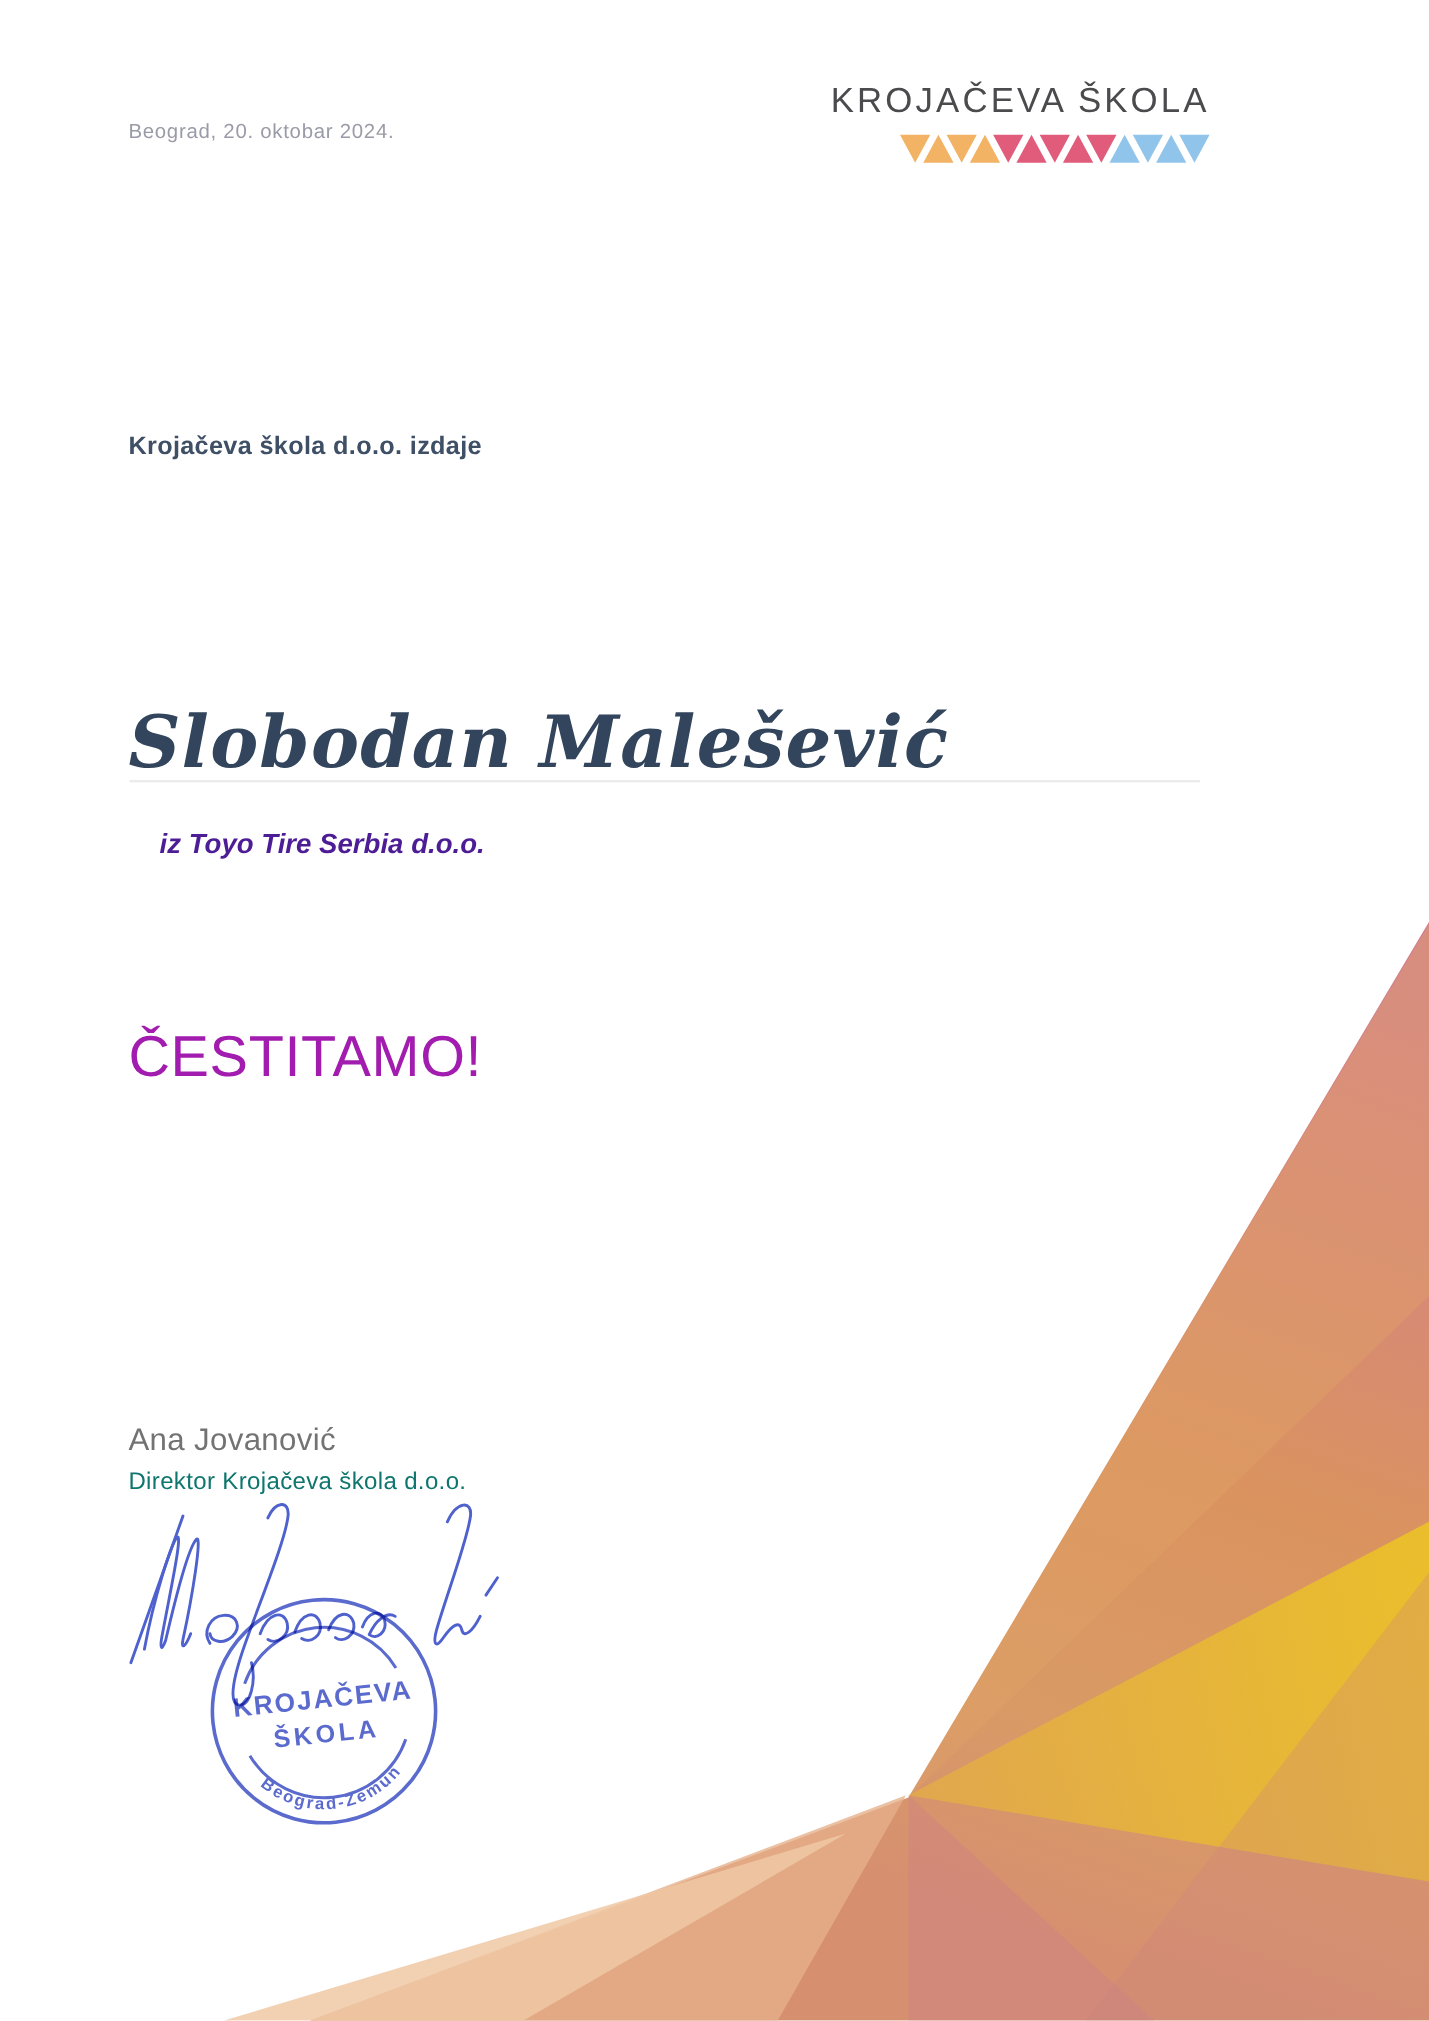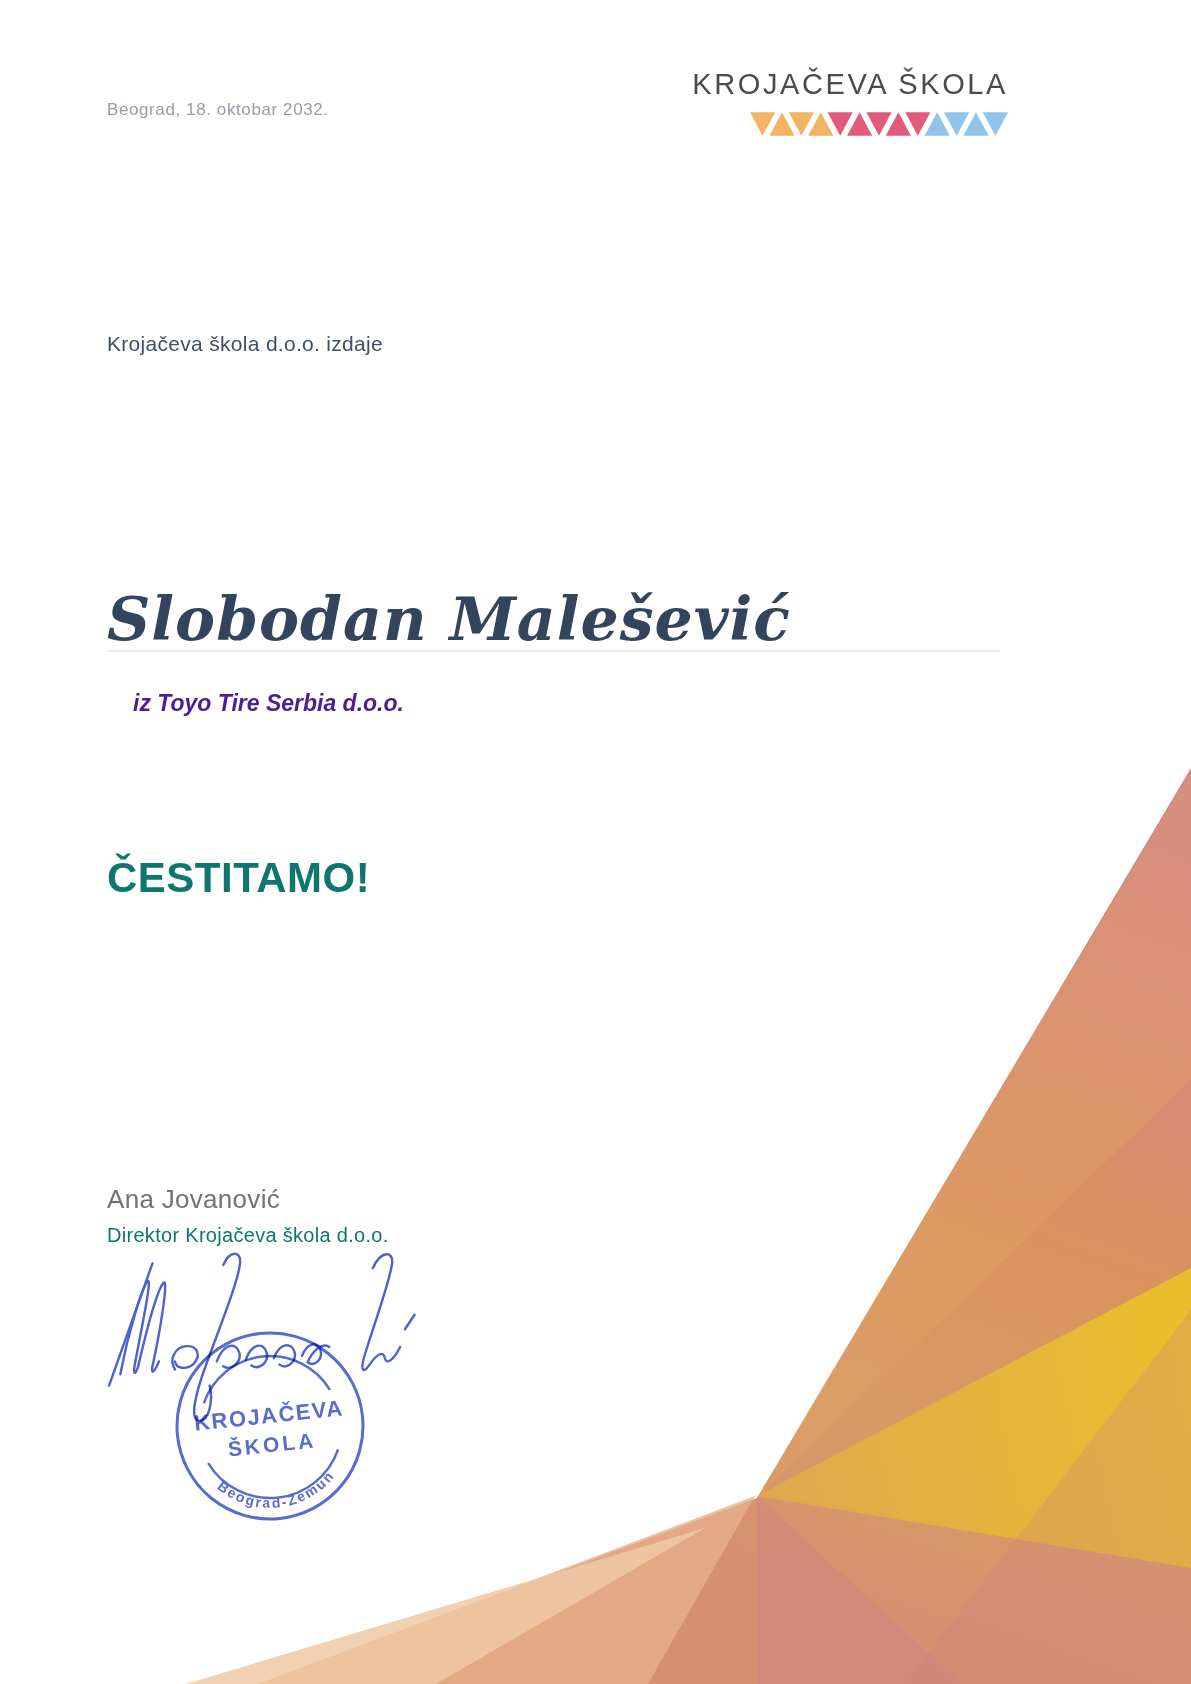--- a/index.html
+++ b/index.html
@@ -22,22 +22,22 @@
   .logo{
     position:absolute;top:68px;right:183px;text-align:center;
   }
   .logo-wordmark{
     font-size:29px;font-weight:400;letter-spacing:2.6px;color:#4B4B4E;
     white-space:nowrap;
   }
   .logo-triangles{display:block;margin:10px 0 0 auto;width:258px;height:26px;}
 
   .issuer-line{
-    position:absolute;left:107px;top:332px;
-    font-size:21px;color:#3E4F66;letter-spacing:.3px;
+    position:absolute;left:107px;top:360px;
+    font-size:21px;color:#3E4F66;letter-spacing:.3px;font-weight:bold;
   }
   .cert-title{
     position:absolute;left:103px;top:366px;
     font-size:82px;font-weight:800;letter-spacing:-2px;color:#2F4257;
     line-height:1.15;
   }
   .recipient-name{
     position:absolute;left:107px;top:566px;
     font-family:"DejaVu Serif", serif;font-style:italic;font-weight:600;
     font-size:60px;color:#32455C;letter-spacing:1px;white-space:nowrap;margin-top:18px;
@@ -45,21 +45,21 @@
   .name-underline{
     position:absolute;left:108px;top:650px;width:892px;height:2px;
     background:#EBEBEB;
   }
   .recipient-company{
     position:absolute;left:107px;top:690px;
     font-size:23px;font-style:italic;font-weight:700;color:#4c1d95;margin-left:26px;
   }
   .congrats-heading{
     position:absolute;left:107px;top:854px;
-    font-size:42px;font-weight:700;color:#0f766e;letter-spacing:.5px;
+    font-size:48px;font-weight:400;color:#a21caf;letter-spacing:.5px;
   }
   .congrats-text{
     position:absolute;left:107px;top:936px;width:920px;
     font-size:26px;line-height:1.52;color:#8F90A0;
   }
   .congrats-text b{color:#76788E;font-weight:700;}
   .signer-name{
     position:absolute;left:107px;top:1184px;
     font-size:26px;font-weight:500;color:#737373;letter-spacing:.3px;
   }
@@ -99,21 +99,21 @@
     <polygon points="1191,770 1191,1080 757,1498" fill="#E2A267" opacity="0.4"></polygon>
     <polygon points="757,1496 1191,1268 1191,1568" fill="url(#gGold)" opacity="0.9"></polygon>
     <polygon points="755,1496 258,1684 648,1684" fill="#E6B08B" opacity="0.78"></polygon>
     <polygon points="705,1528 186,1684 436,1684" fill="#F0C8A4" opacity="0.85"></polygon>
     <polygon points="757,1496 962,1684 757,1684" fill="#C97C8C" opacity="0.32"></polygon>
     <polygon points="1191,1310 1191,1684 905,1684" fill="#CE8280" opacity="0.28"></polygon>
   </svg>
 
   <div class="content">
 
-    <div class="date-line">Beograd, 18. oktobar 2032.</div>
+    <div class="date-line">Beograd, 20. oktobar 2024.</div>
 
     <div class="logo">
       <div class="logo-wordmark">KROJAČEVA ŠKOLA</div>
       <svg class="logo-triangles" viewBox="0 0 266 26" aria-hidden="true">
         <polygon points="0,1 26,1 13,25" fill="#F2B364"></polygon>
         <polygon points="20,25 46,25 33,1" fill="#F2B364"></polygon>
         <polygon points="40,1 66,1 53,25" fill="#F2B364"></polygon>
         <polygon points="60,25 86,25 73,1" fill="#F2B364"></polygon>
         <polygon points="80,1 106,1 93,25" fill="#E15C7B"></polygon>
         <polygon points="100,25 126,25 113,1" fill="#E15C7B"></polygon>

